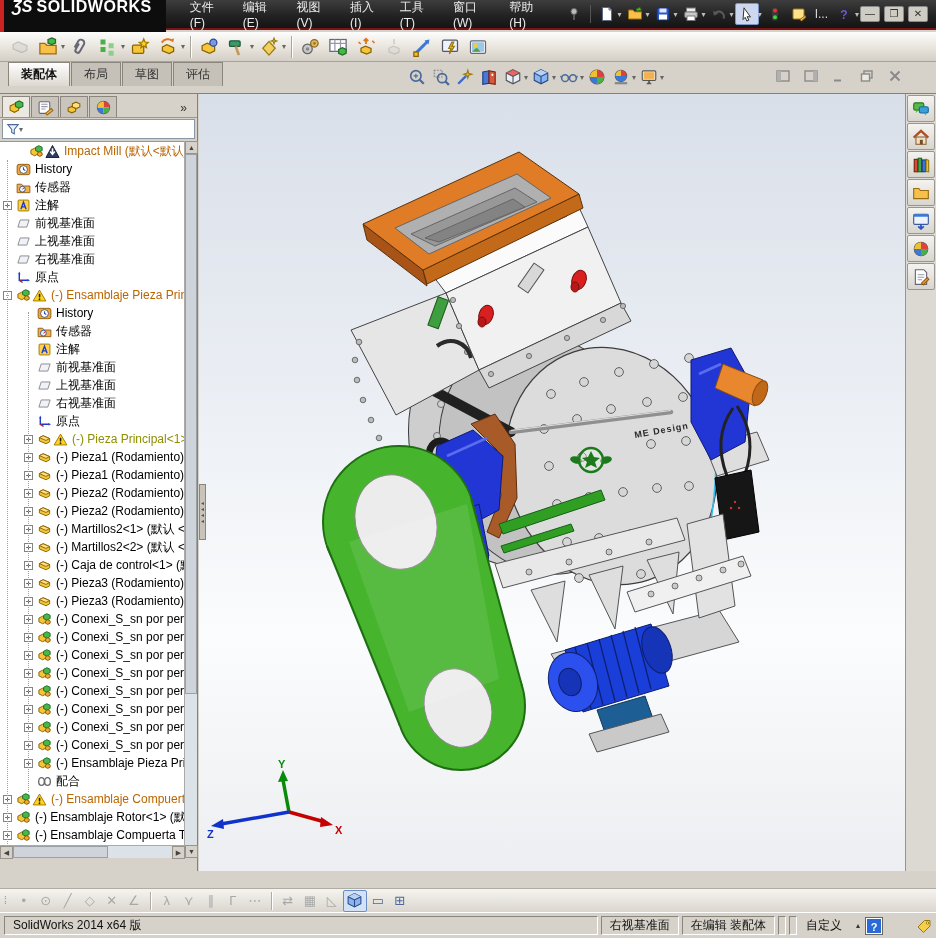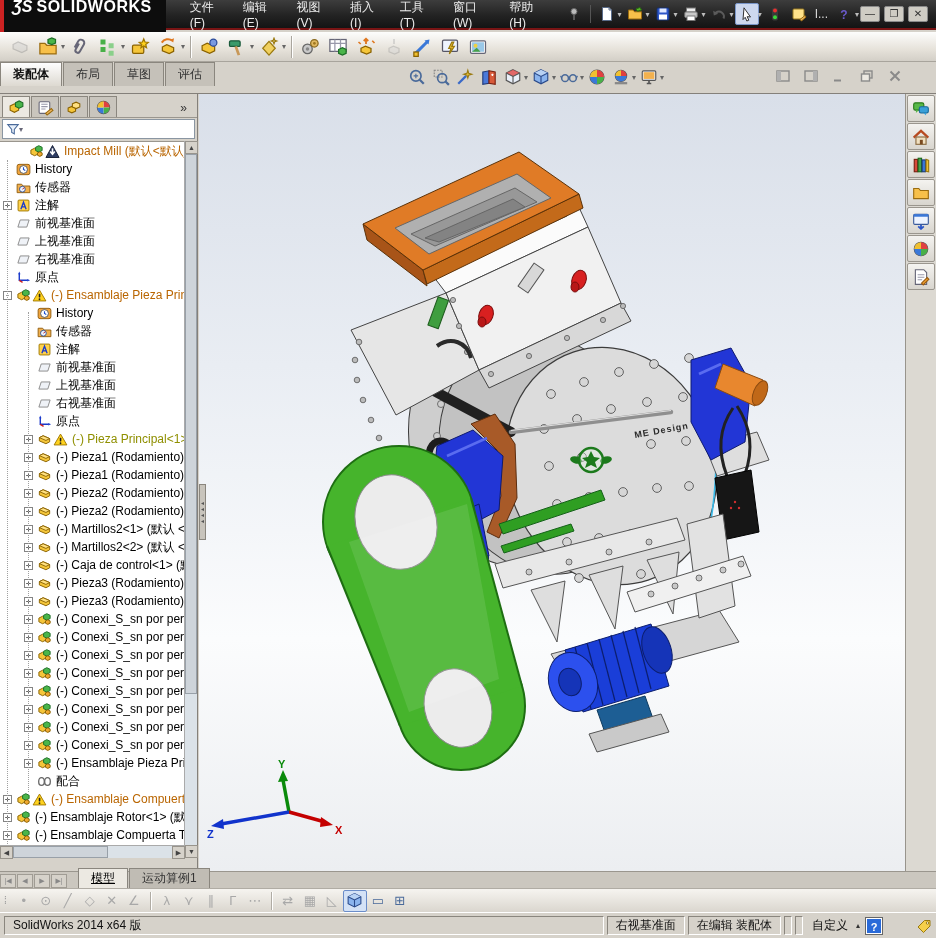--- a/index.html
+++ b/index.html
@@ -26,21 +26,21 @@
   .winbtn{width:20px;height:16px;background:#cfccc4;border:1px solid #8a8a8a;border-radius:2px;
           font-size:10px;line-height:13px;text-align:center;color:#333;}
   
   #toolbar2{position:absolute;left:0;top:32px;width:936px;height:30px;display:flex;align-items:center;
     background:linear-gradient(#fdfdfc,#e6e2da 60%,#d3cfc7);border-bottom:1px solid #a8a49c;padding-left:6px;}
   .tbtn{width:28px;height:26px;display:flex;align-items:center;justify-content:center;border:1px solid transparent;border-radius:2px;}
   .tbtn.disabled{opacity:.4;filter:grayscale(1);}
   .tsep{width:1px;height:22px;background:#aaa69e;margin:0 4px;box-shadow:1px 0 0 #fff;}
   
   #tabrow{position:absolute;left:0;top:62px;width:936px;height:32px;background:#d6d2ca;border-bottom:1px solid #84807a;}
-  #cmdtabs{position:absolute;left:0;top:0;display:flex;}
+  #cmdtabs{position:absolute;left:8px;top:0;display:flex;}
   .ctab{font-size:12px;padding:3px 12px;border:1px solid #8a867e;border-bottom:none;background:#c5c1b9;color:#333;margin-right:1px;}
   .ctab.active{background:linear-gradient(#fefefe,#ddd9d1);font-weight:bold;color:#111;position:relative;top:0;}
   #headsup{position:absolute;left:405px;top:3px;display:flex;align-items:center;}
   .hbtn{width:24px;height:24px;display:flex;align-items:center;justify-content:center;}
   #doccontrols{position:absolute;right:30px;top:4px;display:flex;gap:6px;}
   .dbtn{width:22px;height:20px;display:flex;align-items:center;justify-content:center;}
   
   #main{position:absolute;left:0;top:94px;width:936px;height:777px;}
   
   #leftpanel{position:absolute;left:0;top:0;width:198px;height:777px;background:#d6d2ca;border-right:1px solid #84807a;}
@@ -95,21 +95,21 @@
   .snapg.blue{color:#4a6a9a;}
   .snapbtn{width:24px;height:22px;display:flex;align-items:center;justify-content:center;}
   .snapbtn.pressed{background:#d4e2f6;border:1px solid #6a8cc8;border-radius:2px;}
   .ssep{width:1px;height:18px;background:#b0aca4;margin:0 5px;box-shadow:1px 0 0 #fff;}
   
   #statusbar{position:absolute;left:0;top:912px;width:936px;height:26px;background:#d6d2ca;border-top:1px solid #fff;
     display:flex;align-items:center;font-size:12px;color:#111;padding:0 4px;}
   .scell{border:1px solid;border-color:#8a867e #ffffff #ffffff #8a867e;height:19px;line-height:17px;padding:0 8px;margin-right:3px;}
   #scell-app{flex:1;}
   .scell.thin{width:8px;padding:0;}
-  #custom-cell{padding:0 6px;display:flex;align-items:center;gap:8px;border:none;}
+  #custom-cell{padding:0 6px;display:flex;align-items:center;gap:14px;border:none;}
   #helpbox{width:16px;height:16px;background:#2a6ad8;color:#fff;font-weight:bold;font-size:11px;text-align:center;line-height:16px;border:1px solid #fff;outline:1px solid #666;}
   .icon svg{display:block;}
 </style>
 </head>
 <body>
 
 <div id="app">
 
   <div id="titlebar">
     <div id="logo">
@@ -1380,29 +1380,20 @@
             <svg viewBox="0 0 16 16" width="18" height="18">
               <path d="M3 1.5 L10.5 1.5 L13 4 L13 14.5 L3 14.5 Z" fill="#fff" stroke="#667"></path>
               <path d="M5 6 L11 6 M5 8.2 L11 8.2 M5 10.4 L9 10.4" stroke="#99a"></path>
               <path d="M8.5 13.5 L13.5 8.5 L15 10 L10 15 Z" fill="#f0a030" stroke="#9a5c10"></path>
             </svg>
           </span>
         </div>
       </div>
   </div>
 
-  <div id="tabbar2">
-      <div class="navbtn">|◀</div>
-      <div class="navbtn">◀</div>
-      <div class="navbtn">▶</div>
-      <div class="navbtn">▶|</div>
-      <span style="width: 10px;"></span>
-      <div class="mtab active">模型</div>
-      <div class="mtab">运动算例1</div>
-    </div>
 
   <div id="snapbar">
     <span id="snapgrip">⁞</span>
   <div class="snapg">•</div>
       <div class="snapg">⊙</div>
       <div class="snapg">╱</div>
       <div class="snapg">◇</div>
       <div class="snapg">✕</div>
       <div class="snapg">∠</div>
       <div class="ssep"></div>

